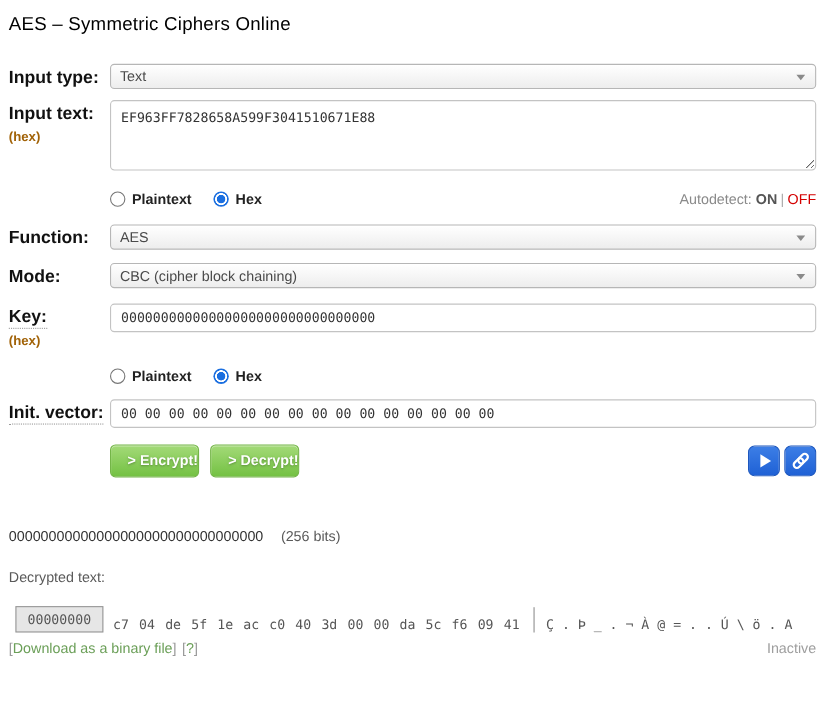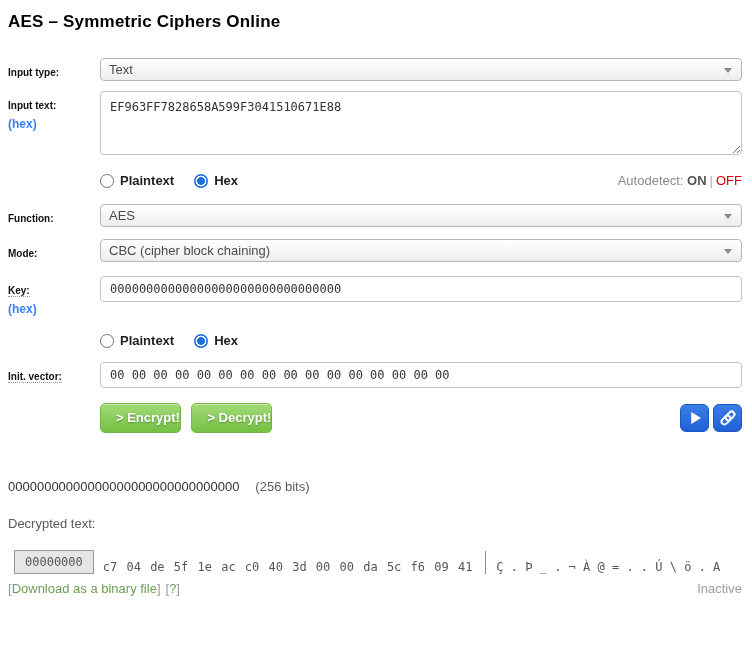--- a/index.html
+++ b/index.html
@@ -8,34 +8,34 @@
     font-family: "Liberation Sans", sans-serif;
     width: 752px;
     height: 645px;
     overflow: hidden;
     color: #222;
   }
   .page { padding: 8px 10px 0 8px; width: 752px; }
 
   .page-title {
     font-size: 17px;
-    font-weight: bold;
+    font-weight: normal;
     color: #000;
     margin-top: 4px;
     margin-bottom: 26px;
     letter-spacing: 0.2px;
   }
 
   .form-row { display: flex; align-items: flex-start; }
   .label-col { width: 92px; flex: 0 0 92px; padding-top: 4px; }
   .field-col { flex: 1; position: relative; }
 
-  .lbl { font-size: 10px; font-weight: bold; color: #111; display: inline-block; }
+  .lbl { font-size: 16px; font-weight: bold; color: #111; display: inline-block; }
   .lbl.dotted { border-bottom: 1px dotted #999; cursor: help; }
-  .sublbl { font-size: 12px; font-weight: bold; color: #3b82f6; margin-top: 4px; }
+  .sublbl { font-size: 12px; font-weight: bold; color: #a16207; margin-top: 4px; }
 
   
   .selectbox {
     height: 23px;
     border: 1px solid #b6b6b6;
     border-radius: 4px;
     background: linear-gradient(#ffffff, #ededed);
     font-size: 13px;
     color: #4a4a4a;
     line-height: 21px;

